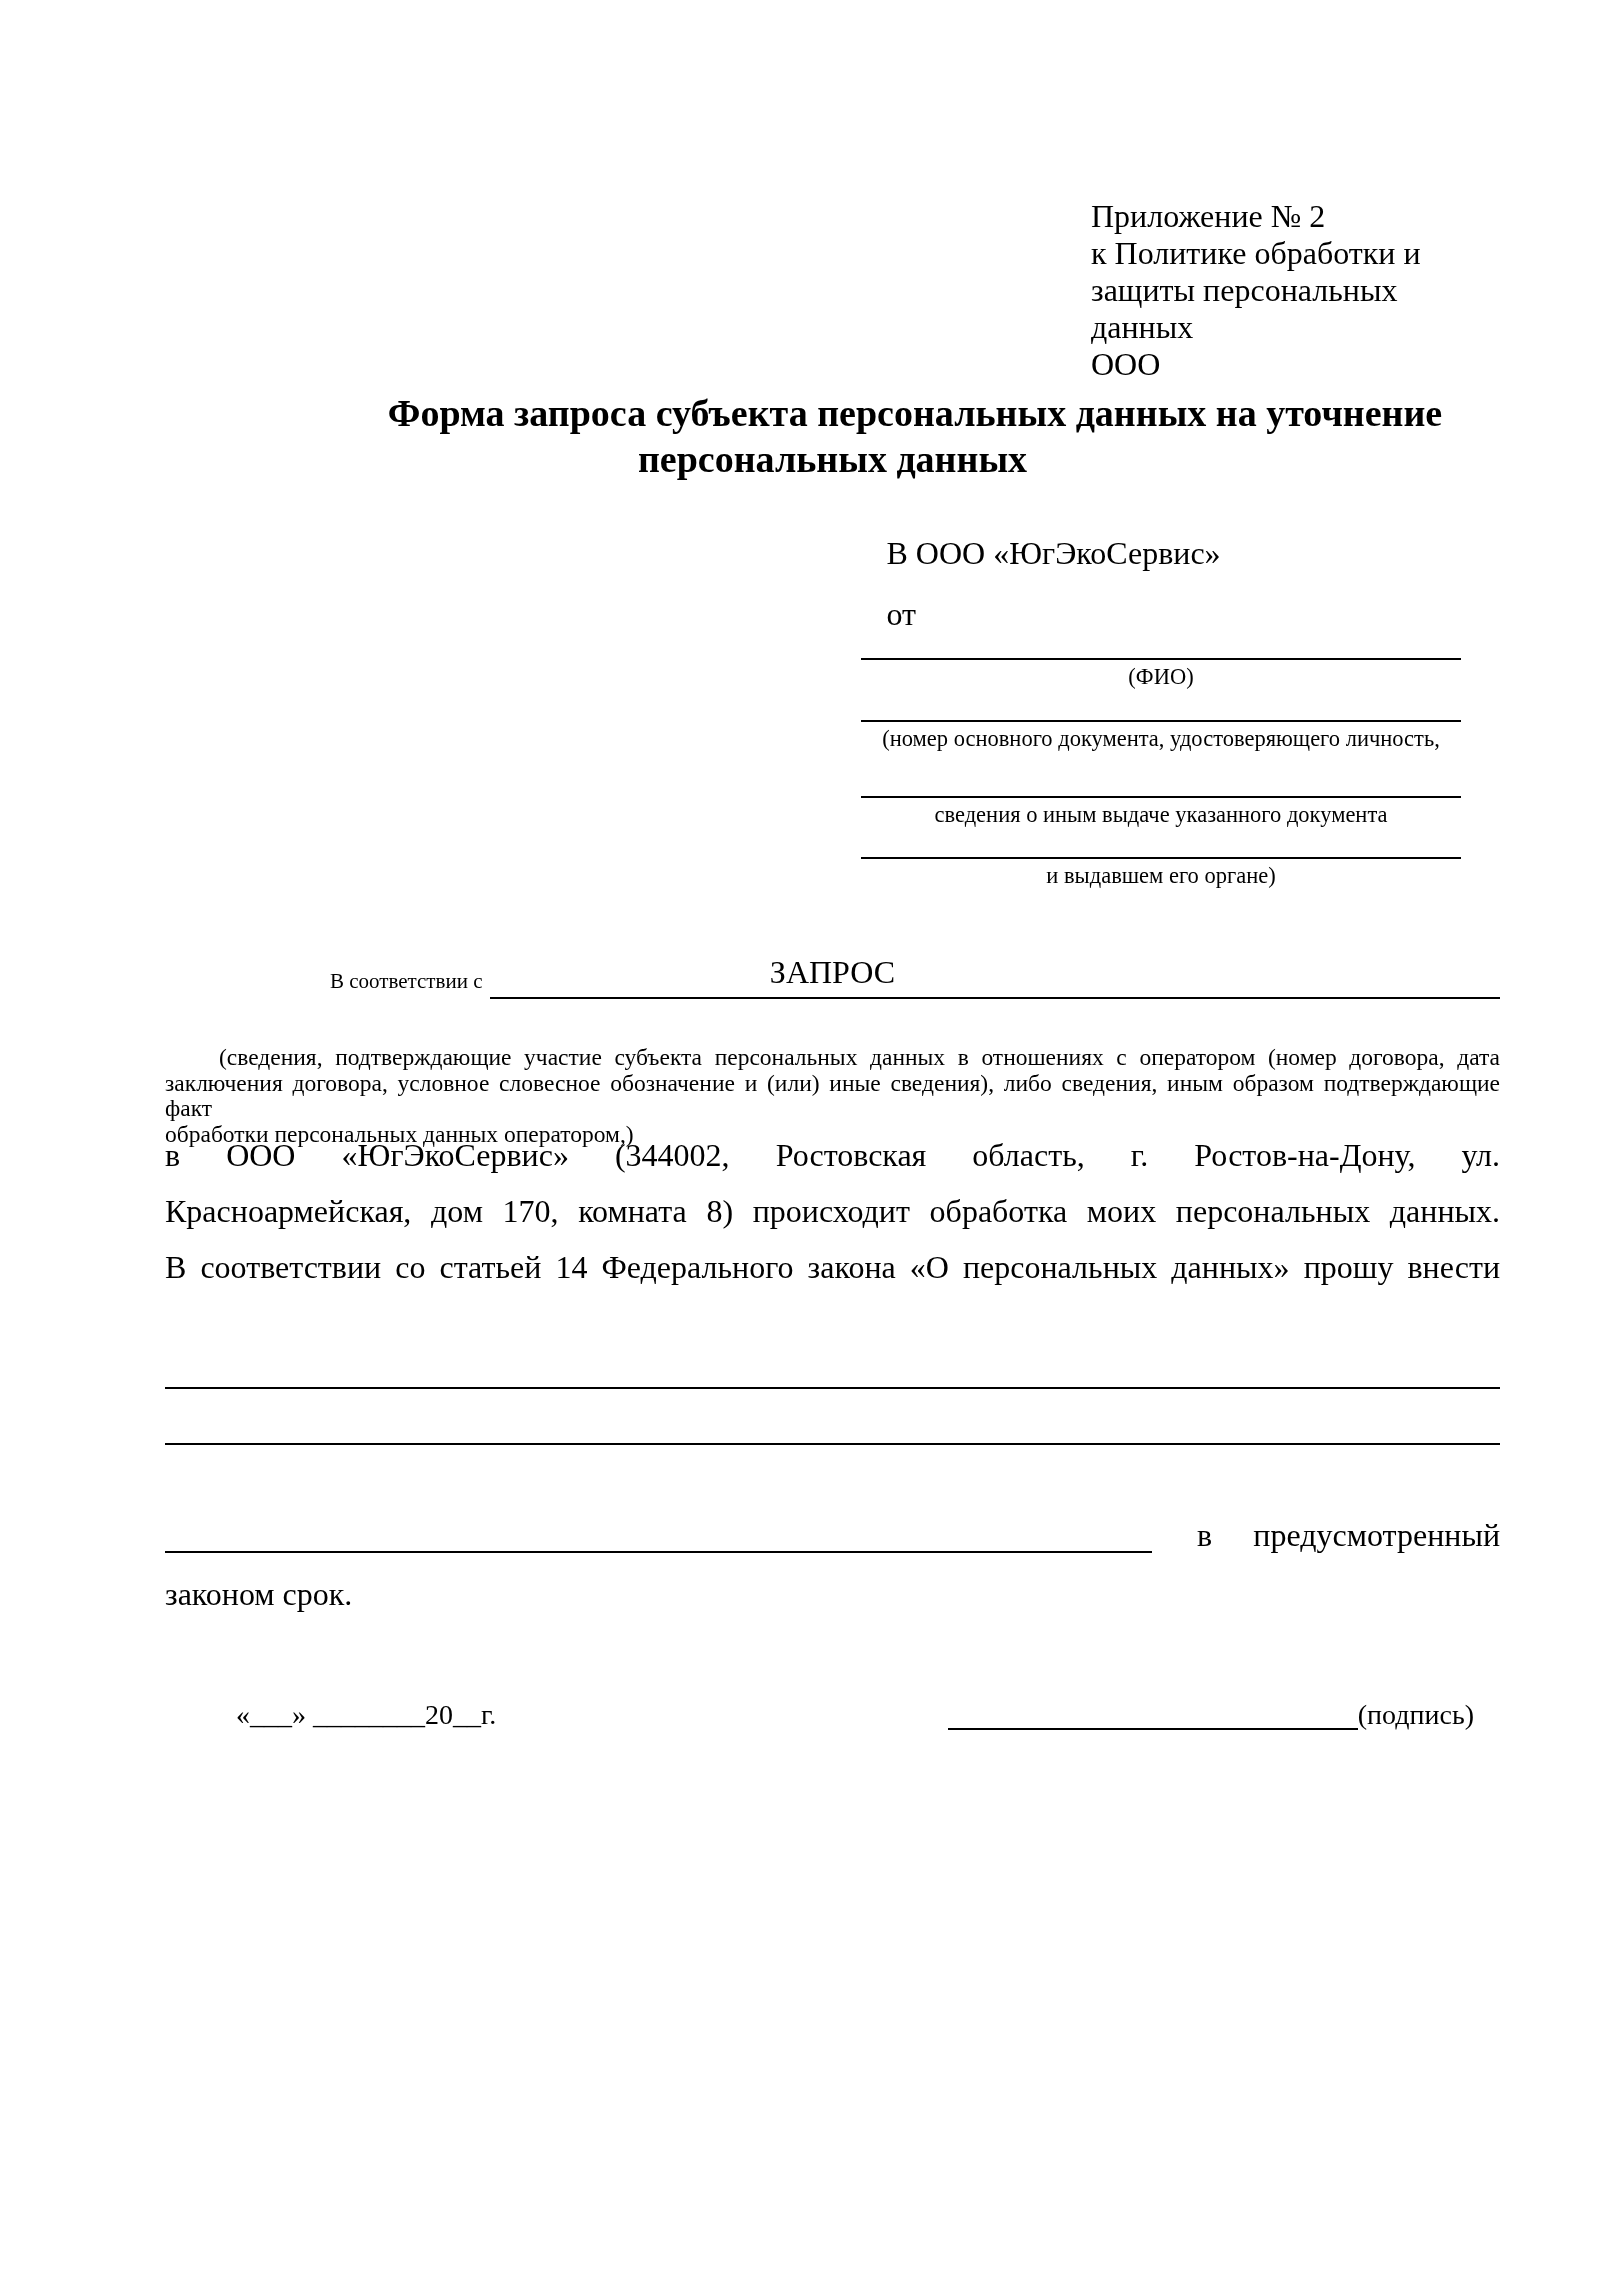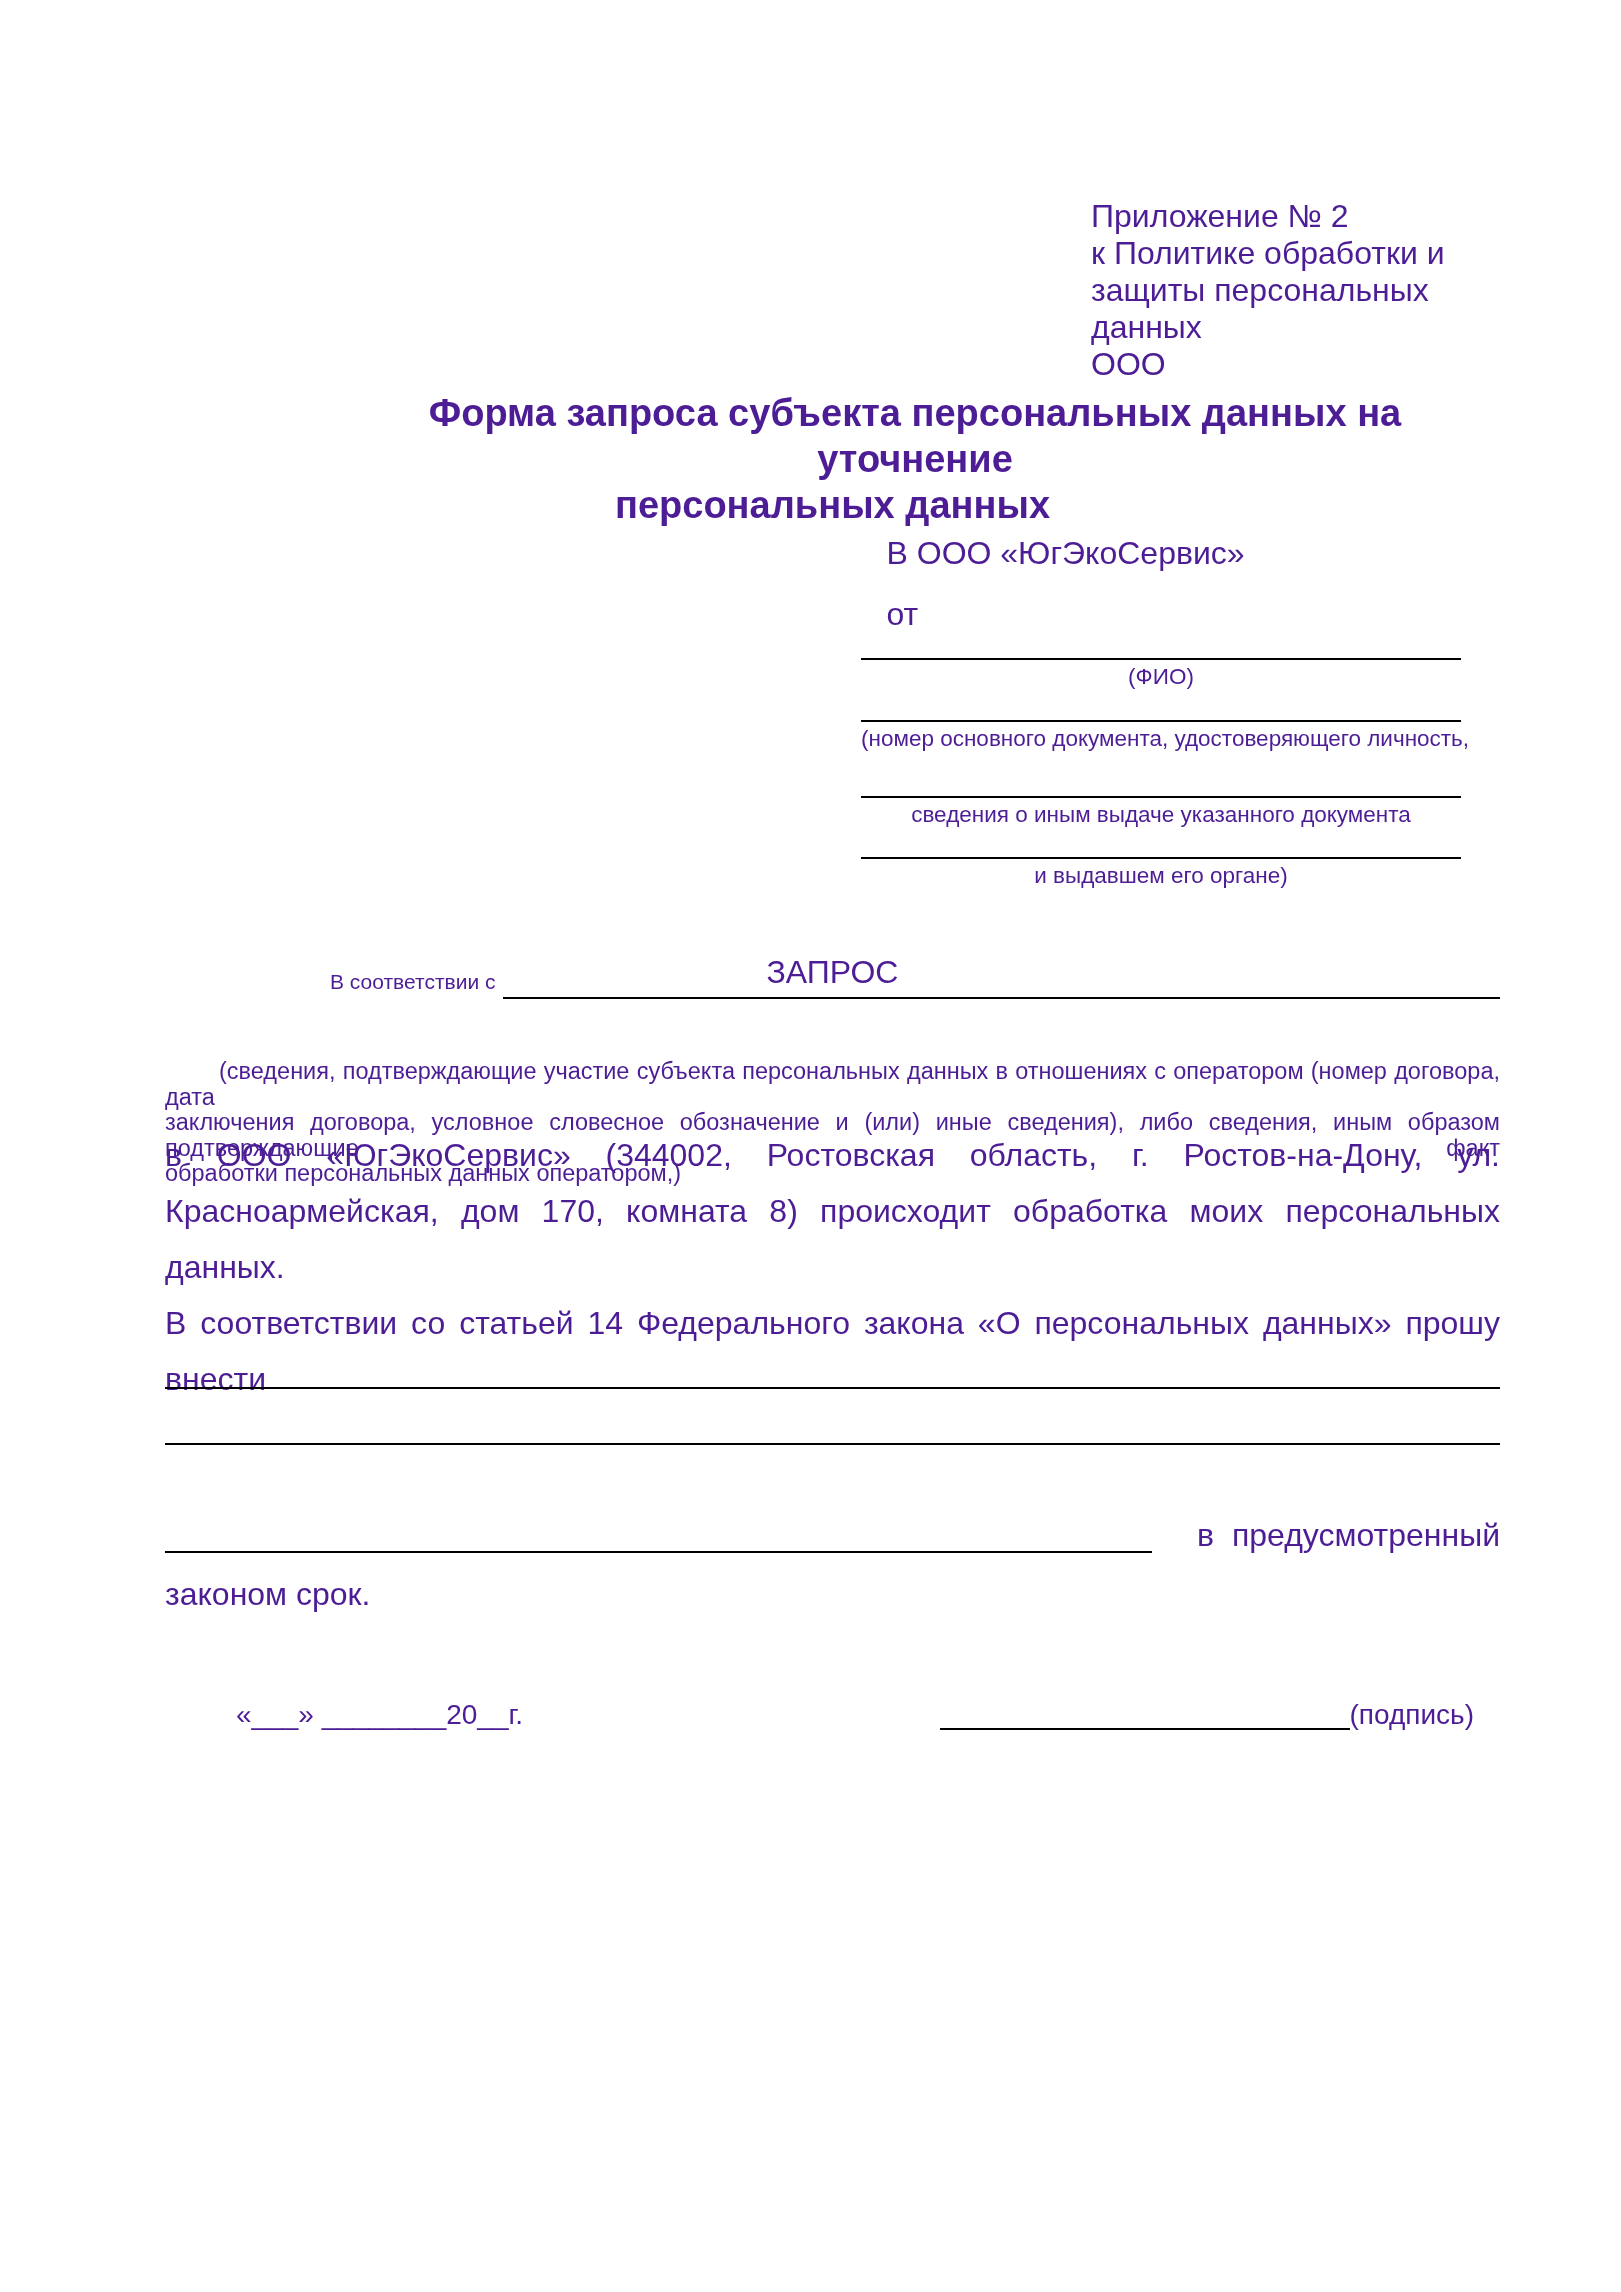--- a/index.html
+++ b/index.html
@@ -1,21 +1,21 @@
 <!DOCTYPE html>
 <html lang="ru"><head>
 <meta charset="utf-8">
 <style>
   html,body { margin:0; padding:0; background:#ffffff; }
   .page {
     position:relative;
     width:1621px; height:2293px;
     background:#ffffff;
-    color:#4c1d95;
-    font-family:Liberation Sans, sans-serif;
+    color:#000000;
+    font-family:Liberation Serif, serif;
     overflow:hidden;
   }
   .content { position:absolute; left:165px; top:0; width:1335px; height:2293px; }
 
   
   .appendix { position:absolute; left:926px; top:198px; width:409px;
               font-size:32px; line-height:37px; }
 
   
   .title { position:absolute; left:0; top:390px; width:1335px;
@@ -40,21 +40,21 @@
 
   
   .sootv { position:absolute; left:0; top:964px; width:1335px; height:35px;
            display:flex; font-size:21px; line-height:35px; }
   .sootv .lead { padding-left:165px; white-space:nowrap; }
   .sootv .fill { flex:1; border-bottom:2.9px solid #000; margin-left:7.8px; }
 
   
   .note { position:absolute; left:0; top:1045px; width:1335px;
           font-size:23.5px; line-height:25.5px; }
-  .note .l1 { text-indent:54px;margin-top:14px; }
+  .note .l1 { text-indent:54px; }
   .jline { text-align:justify; text-align-last:justify; }
 
   
   .body-para { position:absolute; left:0; top:1127px; width:1335px;
                font-size:32px; line-height:56px; }
 
   
   .wide-blank { position:absolute; left:0; width:1335px; height:0; border-bottom:2.9px solid #000; }
   .wb1 { top:1387px; } .wb2 { top:1443px; }
 

